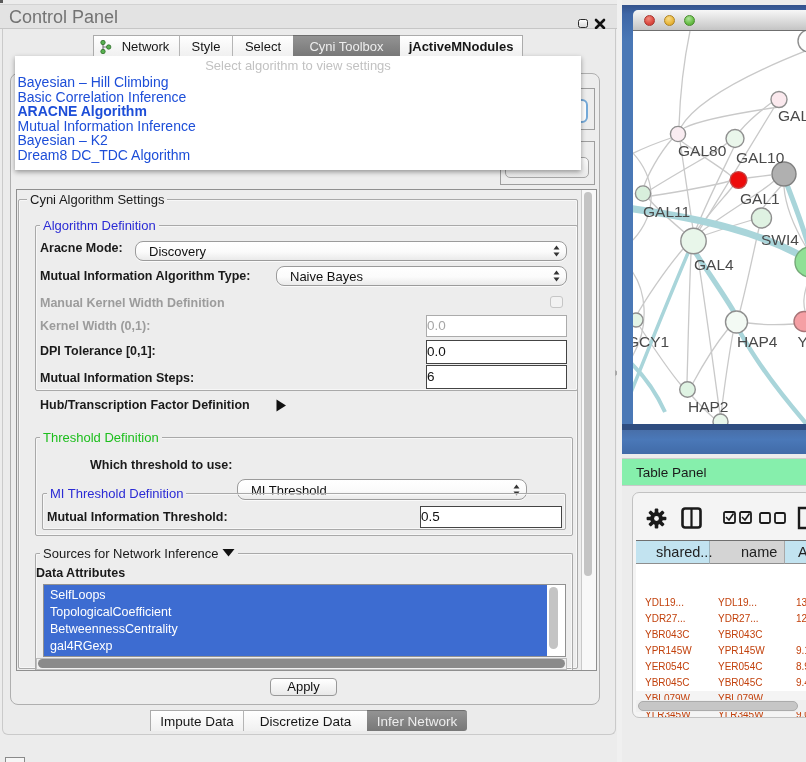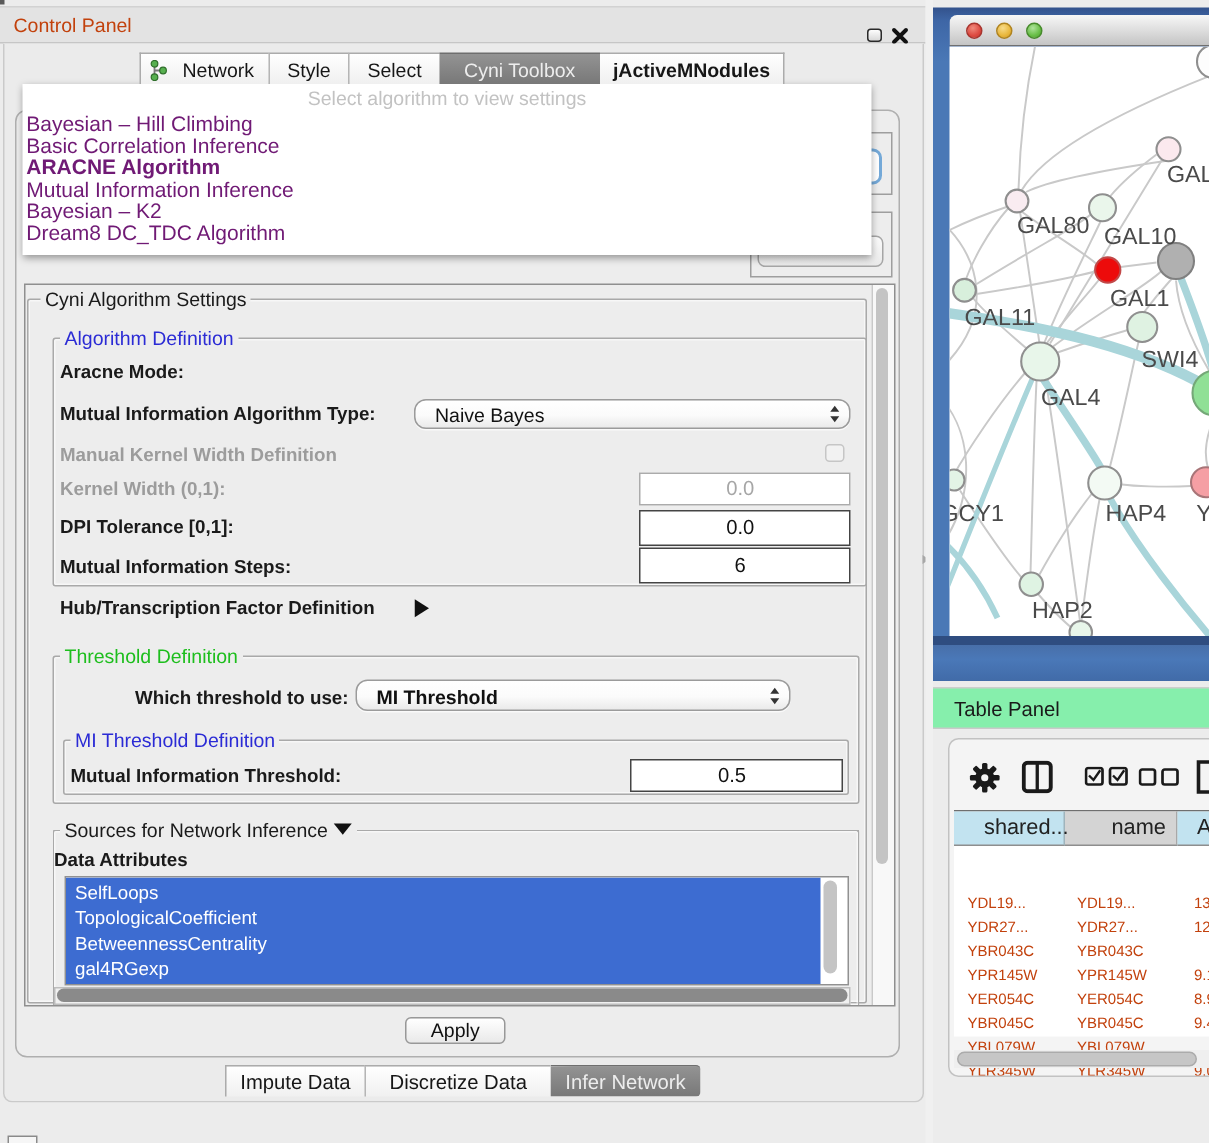--- a/index.html
+++ b/index.html
@@ -4,41 +4,41 @@
 <style>
 * { margin:0; padding:0; box-sizing:border-box; }
 html,body { width:806px; height:762px; overflow:hidden; background:#ECECEC;
   font-family:"Liberation Sans", sans-serif; }
 #stage { position:relative; width:806px; height:762px; overflow:hidden; }
 .abs { position:absolute; }
 .grp { position:absolute; border:1px solid #A9A9A9; border-radius:2px; box-shadow:inset 0 0 0 1px rgba(255,255,255,0.55); }
 .gt { position:absolute; top:-8px; background:#EDEDED; padding:0 3px; font-size:13px; line-height:15px; white-space:nowrap; color:#1A1A1A; }
 .lbl { position:absolute; font-weight:bold; font-size:12.5px; color:#1A1A1A; white-space:nowrap; }
 .dlbl { position:absolute; font-weight:bold; font-size:12.5px; color:#9C9C9C; white-space:nowrap; }
-.fld { position:absolute; background:#FFF; border:1px solid #444; text-align:center; font-size:13.5px; color:#111; padding-right:6px; line-height:20px; }
+.fld { position:absolute; background:#FFF; border:1px solid #444; text-align:left; font-size:13.5px; color:#111; padding-right:6px; line-height:20px; }
 .combo { position:absolute; border:1px solid #9B9B9B; border-radius:8px;
   background:linear-gradient(#FFFFFF, #FBFBFB 55%, #EAEAEA); font-size:13px; color:#111;
   box-shadow:0 1px 0 rgba(255,255,255,0.7); }
 .combo .ct { position:absolute; left:13px; top:2px; line-height:15px; white-space:nowrap; }
 .spin { position:absolute; right:6px; top:3px; }
 .tab { position:absolute; top:0; height:21px; background:linear-gradient(#FFFFFF,#F0F0F0);
   border-top:1px solid #ABABAB; font-size:13px; color:#161616; text-align:center; line-height:21px; white-space:nowrap; }
 .tabsel { background:linear-gradient(#939393,#787878); color:#EDEDED; border-top:1px solid #6E6E6E; }
-.popitem { position:absolute; left:2.5px; font-size:14px; color:#701a75; white-space:nowrap; line-height:15px; }
+.popitem { position:absolute; left:2.5px; font-size:14px; color:#1d4ed8; white-space:nowrap; line-height:15px; }
 .nlab { font-size:15.5px; fill:#4A4A4A; font-family:"Liberation Sans",sans-serif; }
 .trow { position:absolute; font-size:10px; color:#c2410c; white-space:nowrap;margin-top:28px; }
 </style>
 </head>
 <body>
 <div id="stage">
 
   <div class="abs" style="left:0;top:0;width:3px;height:3px;background:#5A5A5A;"></div>
 
   <div class="abs" style="left:0;top:4px;width:617px;height:25px;background:#E3E3E3;border-top:1px solid #D2D2D2;border-bottom:1px solid #C6C6C6;">
-    <div class="abs" style="left:9px;top:0;line-height:24px;font-size:13px;color:#c2410c;">Control Panel</div>
+    <div class="abs" style="left:9px;top:0;line-height:24px;font-size:18px;color:#737373;">Control Panel</div>
     <div class="abs" style="left:578px;top:14px;width:10px;height:9px;border:1.5px solid #2A2A2A;border-radius:2.5px;background:linear-gradient(#FDFDFD,#D8D8D8);"></div>
     <svg class="abs" style="left:594px;top:13px;" width="12" height="12" viewBox="0 0 12 12">
       <path d="M2 2 L10 10 M10 2 L2 10" stroke="#111" stroke-width="2.6" stroke-linecap="round"></path>
     </svg>
   </div>
 
   <div class="abs" style="left:2px;top:29px;width:614px;height:706px;background:#EBEBEB;border:1px solid #CACACA;border-top:none;border-radius:0 0 6px 6px;"></div>
 
   <div class="abs" style="left:10px;top:73px;width:590px;height:632px;background:#EDEDED;border:1px solid #AFAFAF;border-radius:8px;"></div>
 
@@ -54,20 +54,27 @@
 
   <div class="grp" style="left:18px;top:199px;width:560px;height:470px;">
     <div class="gt" style="left:8px;">Cyni Algorithm Settings</div>
   </div>
 
   <div class="grp" style="left:35px;top:225px;width:543px;height:166px;">
     <div class="gt" style="left:4px;color:#2B2BD5;">Algorithm Definition</div>
   </div>
 
   <div class="lbl" style="left:40px;top:241px;">Aracne Mode:</div>
+  <div class="combo" style="left:135px;top:241px;width:432px;height:20px;">
+    <div class="ct">Discovery</div>
+    <svg class="spin" width="7" height="12" viewBox="0 0 7 12">
+        <path d="M3.5 0.5 L6.5 4.5 L0.5 4.5 Z" fill="#333"></path>
+        <path d="M3.5 11.5 L6.5 7.5 L0.5 7.5 Z" fill="#333"></path>
+      </svg>
+  </div>
 
   <div class="lbl" style="left:40px;top:269px;">Mutual Information Algorithm Type:</div>
   <div class="combo" style="left:276px;top:266px;width:291px;height:20px;">
     <div class="ct">Naive Bayes</div>
     <svg class="spin" width="7" height="12" viewBox="0 0 7 12">
         <path d="M3.5 0.5 L6.5 4.5 L0.5 4.5 Z" fill="#333"></path>
         <path d="M3.5 11.5 L6.5 7.5 L0.5 7.5 Z" fill="#333"></path>
       </svg>
   </div>
 
@@ -86,21 +93,21 @@
   <div class="lbl" style="left:40px;top:398px;">Hub/Transcription Factor Definition</div>
   <svg class="abs" style="left:275px;top:399px;" width="12" height="13" viewBox="0 0 12 13">
       <path d="M1.5 0.5 L11 6.5 L1.5 12.5 Z" fill="#111"></path>
     </svg>
 
   <div class="grp" style="left:35px;top:437px;width:538px;height:99px;">
     <div class="gt" style="left:4px;color:#1DBE1D;">Threshold Definition</div>
   </div>
 
   <div class="lbl" style="left:90px;top:458px;">Which threshold to use:</div>
-  <div class="combo" style="left:237px;top:453px;width:290px;height:21px;font-weight:bold;">
+  <div class="combo" style="left:237px;top:479px;width:290px;height:21px;">
     <div class="ct" style="top:3px;">MI Threshold</div>
     <svg class="spin" style="top:4px;" width="7" height="12" viewBox="0 0 7 12">
         <path d="M3.5 0.5 L6.5 4.5 L0.5 4.5 Z" fill="#333"></path>
         <path d="M3.5 11.5 L6.5 7.5 L0.5 7.5 Z" fill="#333"></path>
       </svg>
   </div>
 
   <div class="grp" style="left:42px;top:493px;width:524px;height:37px;">
     <div class="gt" style="left:4px;color:#2B2BD5;">MI Threshold Definition</div>
   </div>

